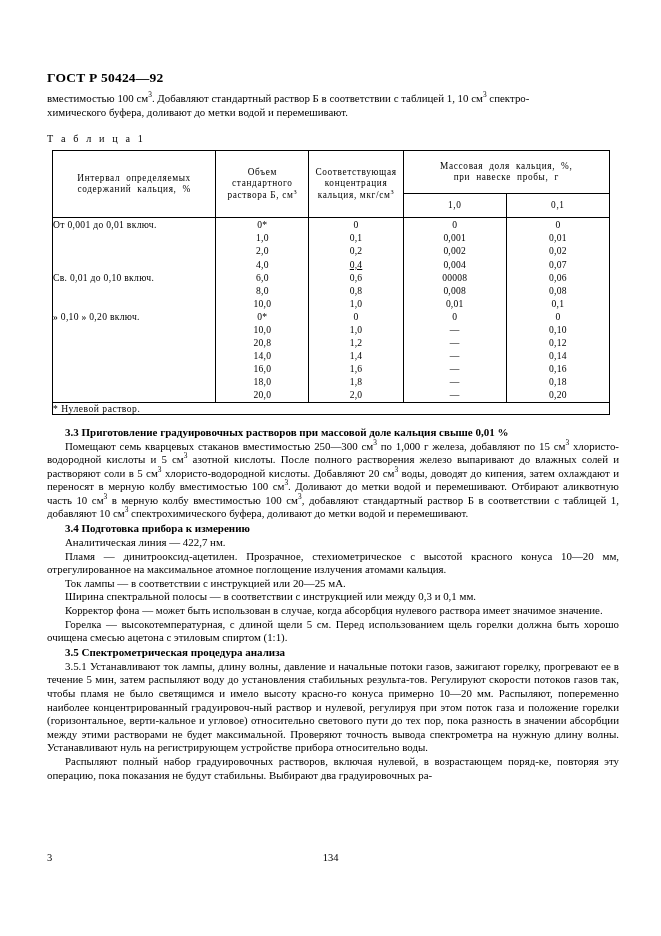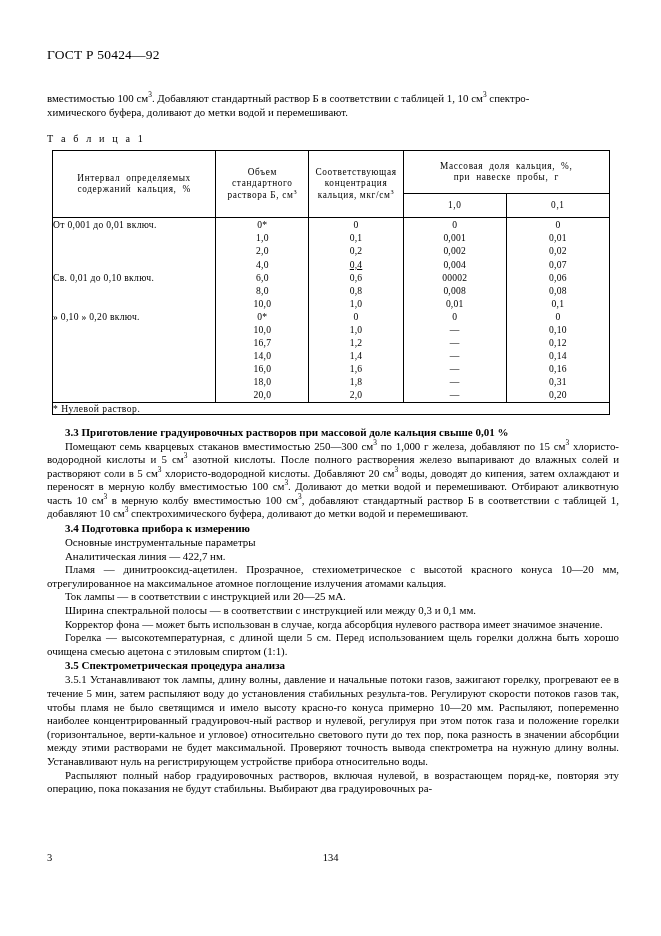--- a/index.html
+++ b/index.html
@@ -21,23 +21,23 @@
     width: 661px;
     height: 936px;
     box-sizing: border-box;
     padding: 0;
   }
 
   
   .gost-header {
     position: absolute;
     left: 47px;
-    top: 47px;
+    top: 70px;
     font-size: 13.5px;
-    font-weight: normal;
+    font-weight: bold;
     letter-spacing: 0.2px;
   }
 
   
   .content {
     position: absolute;
     left: 47px;
     top: 92px;
     width: 572px;
   }
@@ -188,21 +188,21 @@
             <td class="c-range" style="border-top: none; border-bottom: none;">&nbsp;</td>
             <td class="c-num" style="border-top: none; border-bottom: none;">4,0</td>
             <td class="c-num" style="border-top: none; border-bottom: none; text-decoration: underline;">0,4</td>
             <td class="c-num" style="border-top: none; border-bottom: none;">0,004</td>
             <td class="c-num" style="border-top: none; border-bottom: none;">0,07</td>
           </tr>
           <tr>
             <td class="c-range" style="border-top: none; border-bottom: none;">Св. 0,01   до  0,10 включ.</td>
             <td class="c-num" style="border-top: none; border-bottom: none;">6,0</td>
             <td class="c-num" style="border-top: none; border-bottom: none;">0,6</td>
-            <td class="c-num" style="border-top: none; border-bottom: none;">00002</td>
+            <td class="c-num" style="border-top: none; border-bottom: none;">00008</td>
             <td class="c-num" style="border-top: none; border-bottom: none;">0,06</td>
           </tr>
           <tr>
             <td class="c-range" style="border-top: none; border-bottom: none;">&nbsp;</td>
             <td class="c-num" style="border-top: none; border-bottom: none;">8,0</td>
             <td class="c-num" style="border-top: none; border-bottom: none;">0,8</td>
             <td class="c-num" style="border-top: none; border-bottom: none; text-align: center;">0,008</td>
             <td class="c-num" style="border-top: none; border-bottom: none;">0,08</td>
           </tr>
           <tr>
@@ -221,21 +221,21 @@
           </tr>
           <tr>
             <td class="c-range" style="border-top: none; border-bottom: none;">&nbsp;</td>
             <td class="c-num" style="border-top: none; border-bottom: none;">10,0</td>
             <td class="c-num" style="border-top: none; border-bottom: none;">1,0</td>
             <td class="c-num" style="border-top: none; border-bottom: none;">—</td>
             <td class="c-num" style="border-top: none; border-bottom: none;">0,10</td>
           </tr>
           <tr>
             <td class="c-range" style="border-top: none; border-bottom: none;">&nbsp;</td>
-            <td class="c-num" style="border-top: none; border-bottom: none;">16,7</td>
+            <td class="c-num" style="border-top: none; border-bottom: none;">20,8</td>
             <td class="c-num" style="border-top: none; border-bottom: none;">1,2</td>
             <td class="c-num" style="border-top: none; border-bottom: none;">—</td>
             <td class="c-num" style="border-top: none; border-bottom: none;">0,12</td>
           </tr>
           <tr>
             <td class="c-range" style="border-top: none; border-bottom: none;">&nbsp;</td>
             <td class="c-num" style="border-top: none; border-bottom: none;">14,0</td>
             <td class="c-num" style="border-top: none; border-bottom: none;">1,4</td>
             <td class="c-num" style="border-top: none; border-bottom: none;">—</td>
             <td class="c-num" style="border-top: none; border-bottom: none;">0,14</td>
@@ -245,21 +245,21 @@
             <td class="c-num" style="border-top: none; border-bottom: none;">16,0</td>
             <td class="c-num" style="border-top: none; border-bottom: none; text-align: center;">1,6</td>
             <td class="c-num" style="border-top: none; border-bottom: none;">—</td>
             <td class="c-num" style="border-top: none; border-bottom: none;">0,16</td>
           </tr>
           <tr>
             <td class="c-range" style="border-top: none; border-bottom: none;">&nbsp;</td>
             <td class="c-num" style="border-top: none; border-bottom: none;">18,0</td>
             <td class="c-num" style="border-top: none; border-bottom: none;">1,8</td>
             <td class="c-num" style="border-top: none; border-bottom: none;">—</td>
-            <td class="c-num" style="border-top: none; border-bottom: none;">0,31</td>
+            <td class="c-num" style="border-top: none; border-bottom: none;">0,18</td>
           </tr>
           <tr>
             <td class="c-range" style="border-top: none; border-bottom: 1px solid rgb(0, 0, 0);">&nbsp;</td>
             <td class="c-num" style="border-top: none; border-bottom: 1px solid rgb(0, 0, 0);">20,0</td>
             <td class="c-num" style="border-top: none; border-bottom: 1px solid rgb(0, 0, 0);">2,0</td>
             <td class="c-num" style="border-top: none; border-bottom: 1px solid rgb(0, 0, 0);">—</td>
             <td class="c-num" style="border-top: none; border-bottom: 1px solid rgb(0, 0, 0);">0,20</td>
           </tr>
         </tbody>
       <tfoot>
@@ -268,21 +268,20 @@
         </tr>
       </tfoot>
     </table>
 
     <div class="spacer-10"></div>
 
     <h3 class="sect">3.3 Приготовление градуировочных растворов при массовой доле кальция свыше 0,01 %</h3>
     <p class="body indent">Помещают семь кварцевых стаканов вместимостью 250—300 см<span class="sup">3</span> по 1,000 г железа, добавляют по 15 см<span class="sup">3</span> хлористо-водородной кислоты и 5 см<span class="sup">3</span> азотной кислоты. После полного растворения железо выпаривают до влажных солей и растворяют соли в 5 см<span class="sup">3</span> хлористо-водородной кислоты. Добавляют 20 см<span class="sup">3</span> воды, доводят до кипения, затем охлаждают и переносят в мерную колбу вместимостью 100 см<span class="sup">3</span>. Доливают до метки водой и перемешивают. Отбирают аликвотную часть 10 см<span class="sup">3</span> в мерную колбу вместимостью 100 см<span class="sup">3</span>, добавляют стандартный раствор Б в соответствии с таблицей 1, добавляют 10 см<span class="sup">3</span> спектрохимического буфера, доливают до метки водой и перемешивают.</p>
 
     <h3 class="sect">3.4 Подготовка прибора к измерению</h3>
-    <p class="body indent">Основные инструментальные параметры</p>
     <p class="body indent">Аналитическая линия — 422,7 нм.</p>
     <p class="body indent">Пламя — динитрооксид-ацетилен. Прозрачное, стехиометрическое с высотой красного конуса 10—20 мм, отрегулированное на максимальное атомное поглощение излучения атомами кальция.</p>
     <p class="body indent">Ток лампы — в соответствии с инструкцией или 20—25 мА.</p>
     <p class="body indent">Ширина спектральной полосы — в соответствии с инструкцией или между 0,3 и 0,1 мм.</p>
     <p class="body indent">Корректор фона — может быть использован в случае, когда абсорбция нулевого раствора имеет значимое значение.</p>
     <p class="body indent">Горелка — высокотемпературная, с длиной щели 5 см. Перед использованием щель горелки должна быть хорошо очищена смесью ацетона с этиловым спиртом (1:1).</p>
 
     <h3 class="sect">3.5 Спектрометрическая процедура анализа</h3>
     <p class="body indent">3.5.1 Устанавливают ток лампы, длину волны, давление и начальные потоки газов, зажигают горелку, прогревают ее в течение 5 мин, затем распыляют воду до установления стабильных результа-тов. Регулируют скорости потоков газов так, чтобы пламя не было светящимся и имело высоту красно-го конуса примерно 10—20 мм. Распыляют, попеременно наиболее концентрированный градуировоч-ный раствор и нулевой, регулируя при этом поток газа и положение горелки (горизонтальное, верти-кальное и угловое) относительно светового пути до тех пор, пока разность в значении абсорбции между этими растворами не будет максимальной. Проверяют точность вывода спектрометра на нужную длину волны. Устанавливают нуль на регистрирующем устройстве прибора относительно воды.</p>
     <p class="body indent">Распыляют полный набор градуировочных растворов, включая нулевой, в возрастающем поряд-ке, повторяя эту операцию, пока показания не будут стабильны. Выбирают два градуировочных ра-</p>

